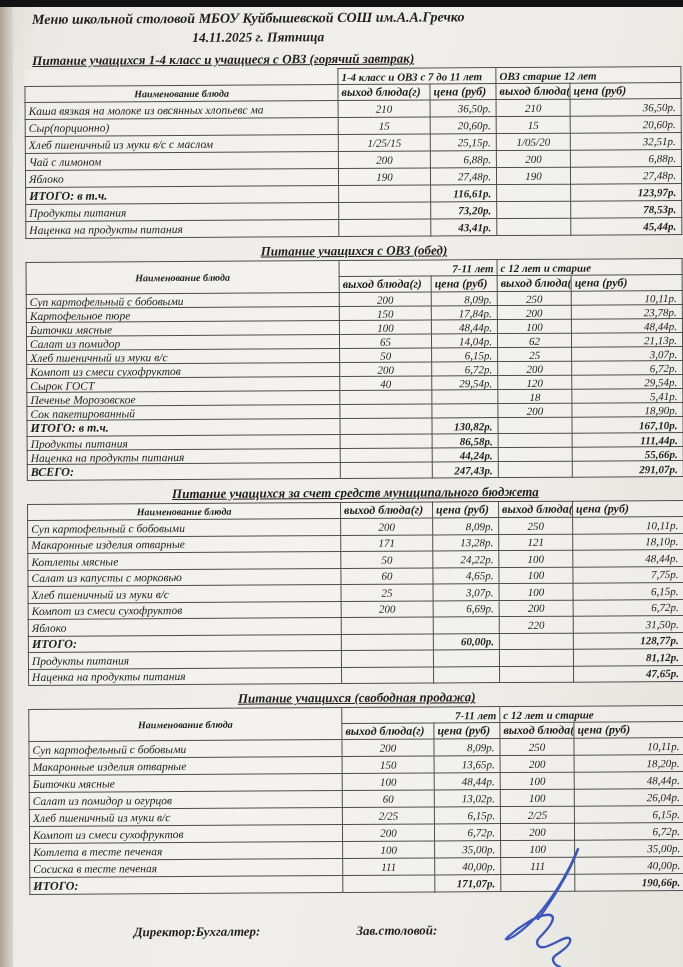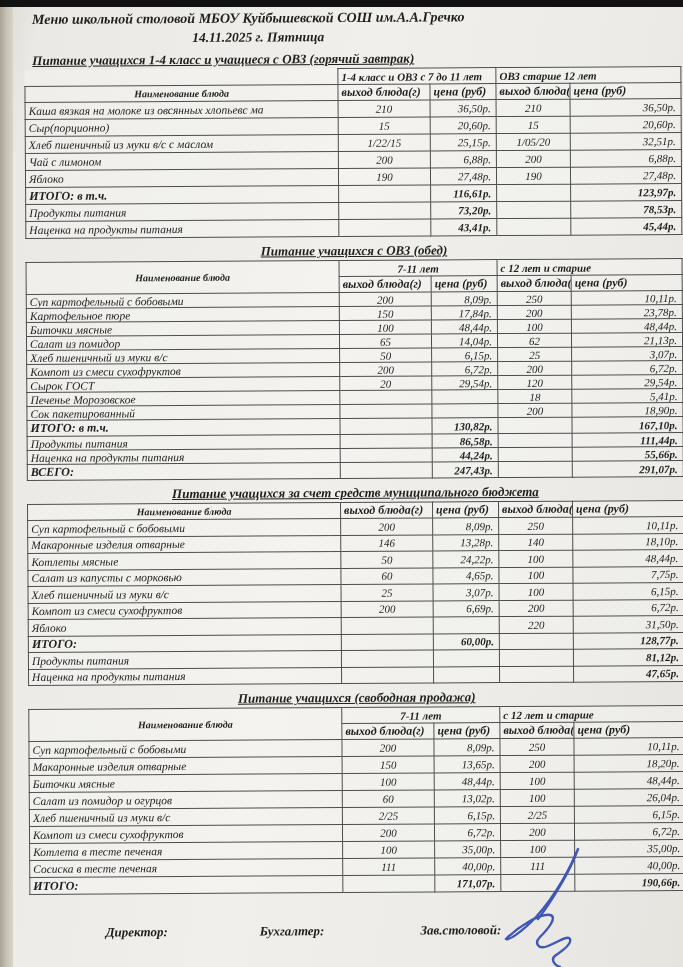--- a/index.html
+++ b/index.html
@@ -16,36 +16,36 @@
   .doc-date{font-size:13.5px;font-weight:bold;margin:0 0 6px 168px;}
   .section{margin-bottom:6px;}
   .section-title{font-size:13px;font-weight:bold;text-decoration:underline;margin:2px 0 1px;white-space:nowrap;}
   .title-left{text-align:left;margin-left:8px;}
   .title-center{text-align:center;}
   table.menu{border-collapse:collapse;table-layout:fixed;width:656px;background:rgba(255,255,255,0.25);}
   .menu td,.menu th{border:1px solid #4e4e4e;padding:0 3px;font-weight:normal;font-style:italic;
     overflow:hidden;white-space:nowrap;}
   .menu th.ghost{border:none;background:transparent;}
   .menu th.group{font-size:11px;font-weight:bold;text-align:left;height:15px;}
-  .menu th.group-c{text-align:center;}
+  .menu th.group-c{text-align:right;}
   .menu th.namehead{font-size:10px;font-weight:bold;text-align:center;}
   .menu th.sub{font-size:12px;font-weight:bold;text-align:left;height:13px;}
   .menu td.name{font-size:11.5px;text-align:left;}
   .menu td.val{font-size:11px;text-align:center;}
   .menu td.price{font-size:11px;text-align:right;padding-right:5px;}
   .menu td.bold{font-weight:bold;}
   .menu tr.totalrow td.name{font-weight:bold;font-size:12px;}
   .t0 td{height:16px;}
   .t1 td{height:13px;}
   .t2 td{height:15.5px;}
   .t3 td{height:16px;}
   .t0{margin-bottom:6px;}
   .footer{display:flex;margin:30px 0 0 0;font-size:13px;font-weight:bold;}
-  .footer .lbl-director{margin-left:76px;}
-  .footer .lbl-accountant{margin-left:92px;}
+  .footer .lbl-director{margin-left:104px;}
+  .footer .lbl-accountant{}
   .footer .lbl-manager{margin-left:96px;}
   .signature{position:absolute;left:492px;top:843px;pointer-events:none;}
 </style>
 </head>
 <body>
 
 <div class="page">
   <div class="top-bar"></div>
   <div class="left-strip"></div>
 
@@ -87,21 +87,21 @@
               </tr>
               <tr>
                 <td class="name">Сыр(порционно)</td>
                 <td class="val">15</td>
                 <td class="price">20,60р.</td>
                 <td class="val">15</td>
                 <td class="price">20,60р.</td>
               </tr>
               <tr>
                 <td class="name">Хлеб пшеничный из муки в/с с маслом</td>
-                <td class="val">1/22/15</td>
+                <td class="val">1/25/15</td>
                 <td class="price">25,15р.</td>
                 <td class="val">1/05/20</td>
                 <td class="price">32,51р.</td>
               </tr>
               <tr>
                 <td class="name">Чай с лимоном</td>
                 <td class="val">200</td>
                 <td class="price">6,88р.</td>
                 <td class="val">200</td>
                 <td class="price">6,88р.</td>
@@ -198,21 +198,21 @@
               </tr>
               <tr>
                 <td class="name">Компот из смеси сухофруктов</td>
                 <td class="val">200</td>
                 <td class="price">6,72р.</td>
                 <td class="val">200</td>
                 <td class="price">6,72р.</td>
               </tr>
               <tr>
                 <td class="name">Сырок ГОСТ</td>
-                <td class="val">20</td>
+                <td class="val">40</td>
                 <td class="price">29,54р.</td>
                 <td class="val">120</td>
                 <td class="price">29,54р.</td>
               </tr>
               <tr>
                 <td class="name">Печенье Морозовское</td>
                 <td class="val"></td>
                 <td class="price"></td>
                 <td class="val">18</td>
                 <td class="price">5,41р.</td>
@@ -277,23 +277,23 @@
             <tbody>
               <tr>
                 <td class="name">Суп картофельный с бобовыми</td>
                 <td class="val">200</td>
                 <td class="price">8,09р.</td>
                 <td class="val">250</td>
                 <td class="price">10,11р.</td>
               </tr>
               <tr>
                 <td class="name">Макаронные изделия отварные</td>
-                <td class="val">146</td>
+                <td class="val">171</td>
                 <td class="price">13,28р.</td>
-                <td class="val">140</td>
+                <td class="val">121</td>
                 <td class="price">18,10р.</td>
               </tr>
               <tr>
                 <td class="name">Котлеты мясные</td>
                 <td class="val">50</td>
                 <td class="price">24,22р.</td>
                 <td class="val">100</td>
                 <td class="price">48,44р.</td>
               </tr>
               <tr>

